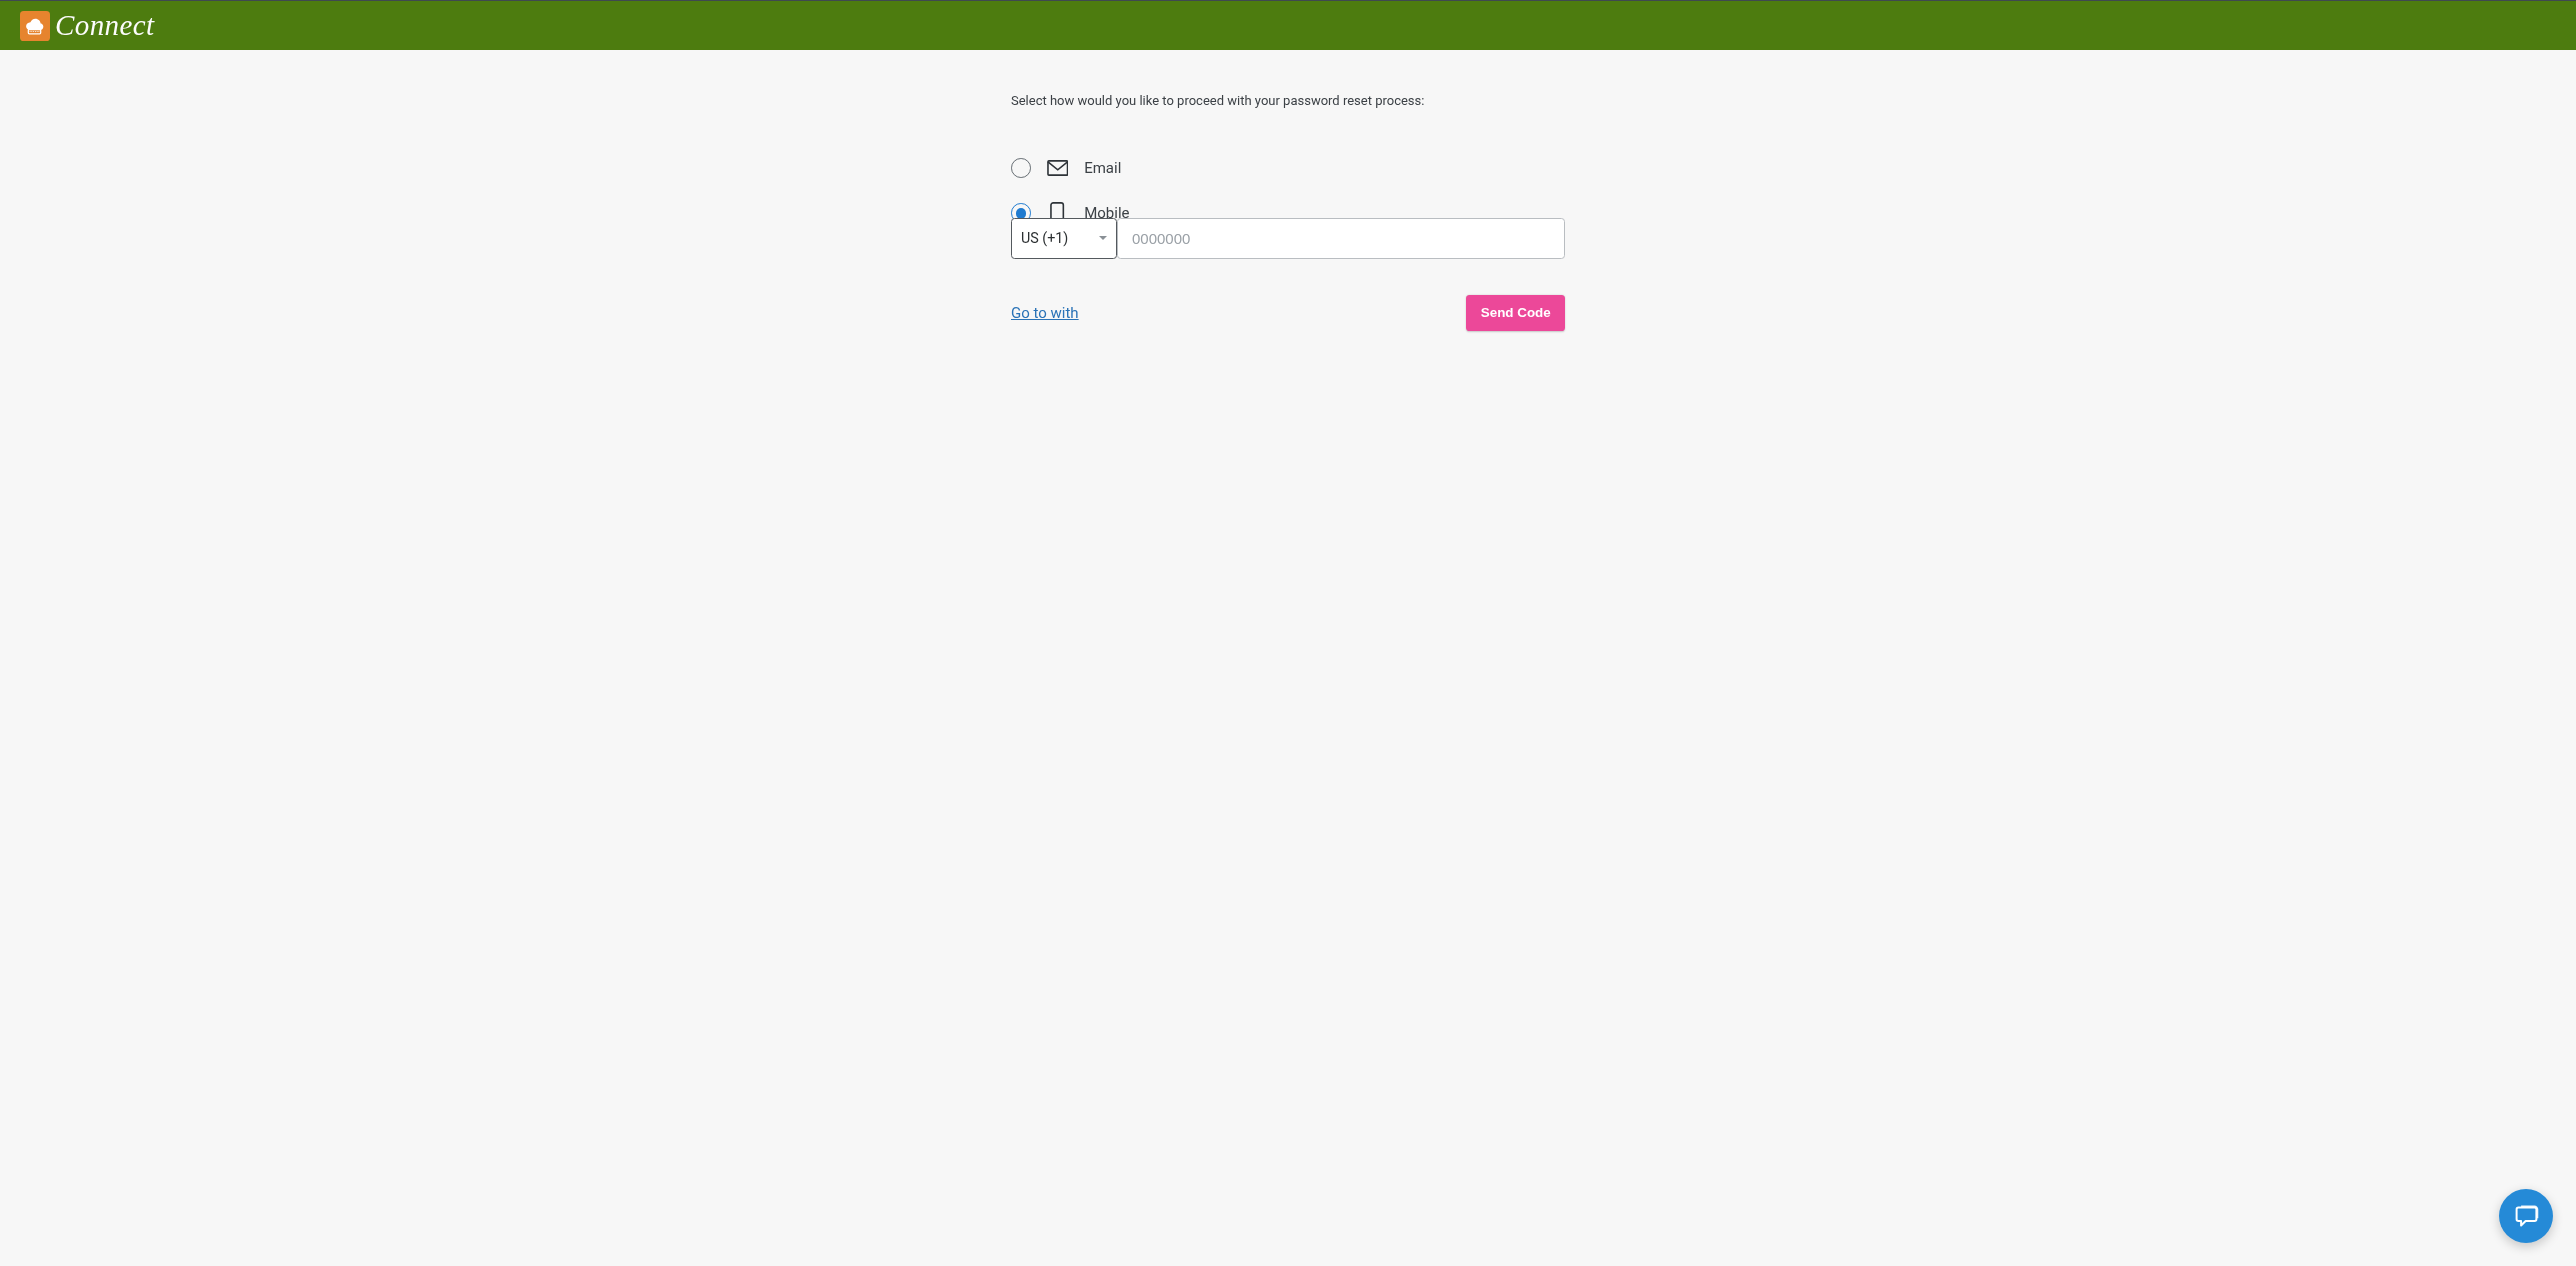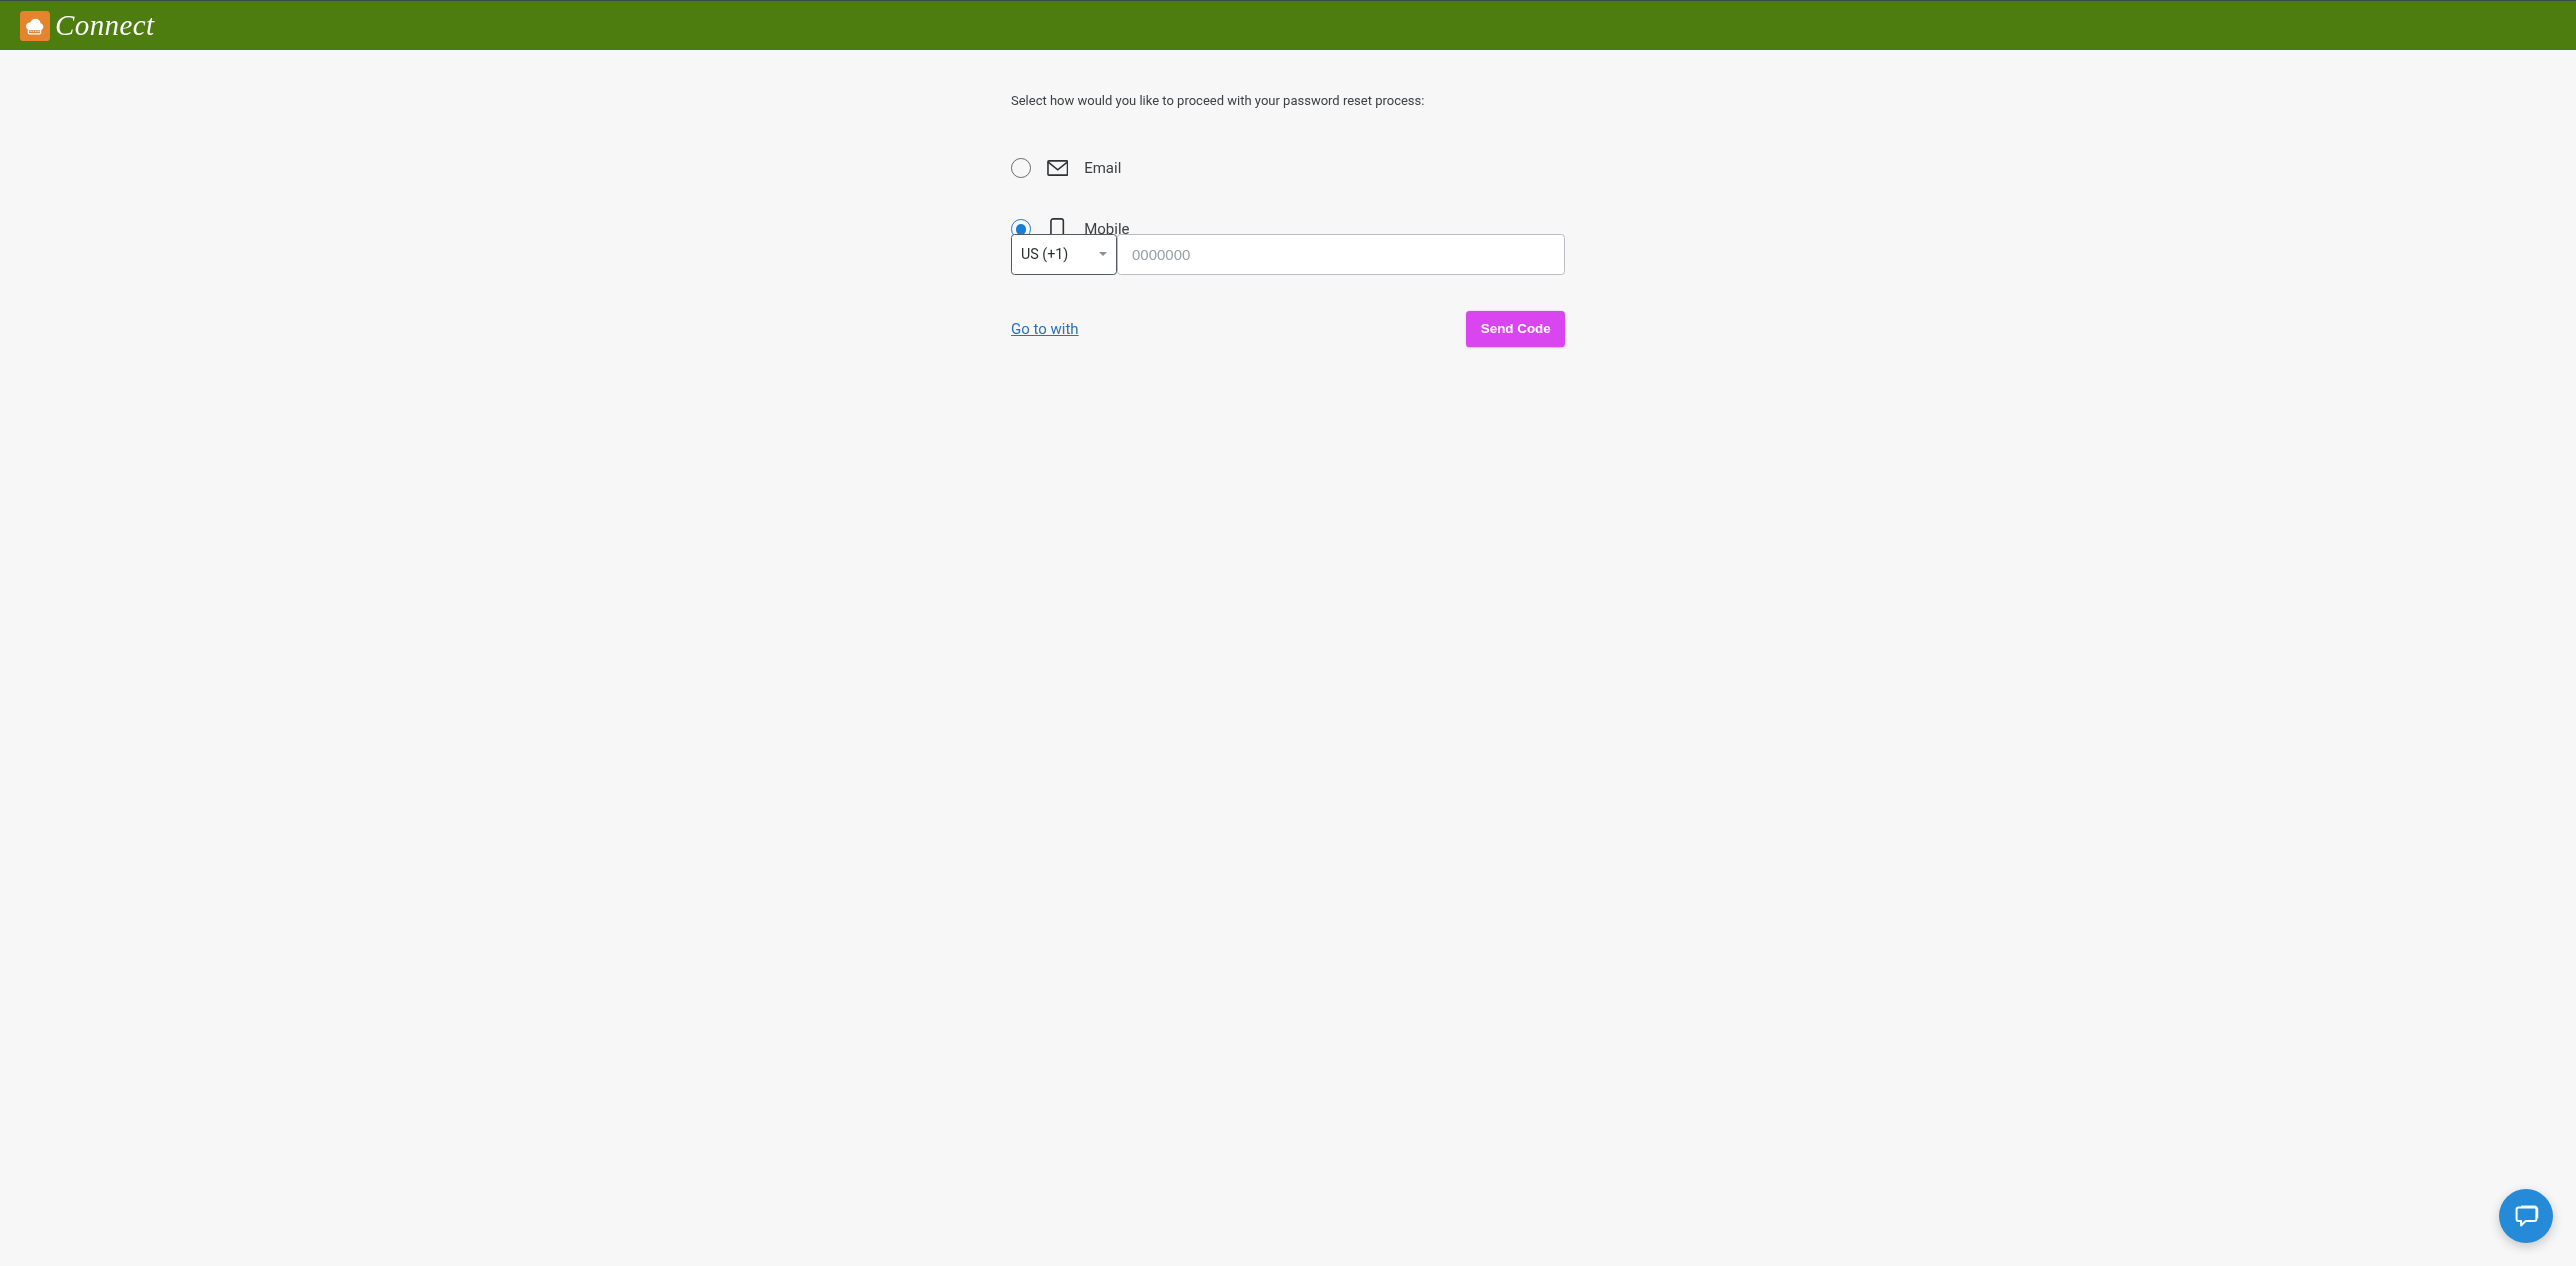--- a/index.html
+++ b/index.html
@@ -49,21 +49,21 @@
   }
   .subtitle {
     font-size: 13px;
     color: #3c4146;
     margin-bottom: 50px;
   }
   .option-row {
     display: flex;
     align-items: center;
     gap: 16px;
-    margin-bottom: 40px;
+    margin-bottom: 24px;
   }
   .radio {
     width: 19.7px;
     height: 19.7px;
     border: 1.8px solid #666d73;
     border-radius: 50%;
     display: inline-flex;
     align-items: center;
     justify-content: center;
     flex-shrink: 0;
@@ -127,21 +127,21 @@
     display: flex;
     align-items: center;
     justify-content: space-between;
   }
   .login-link {
     color: #2a73b7;
     font-size: 15px;
     text-decoration: underline;
   }
   .send-btn {
-    background: #d946ef;
+    background: #ec4899;
     color: #fff;
     border: none;
     border-radius: 3.6px;
     padding: 10.7px 14.3px;
     font-size: 13.4px;
     font-weight: 600;
     cursor: pointer;
     box-shadow: 0 0.9px 1.8px rgba(0,0,0,0.2);
   }
   .chat-bubble {

